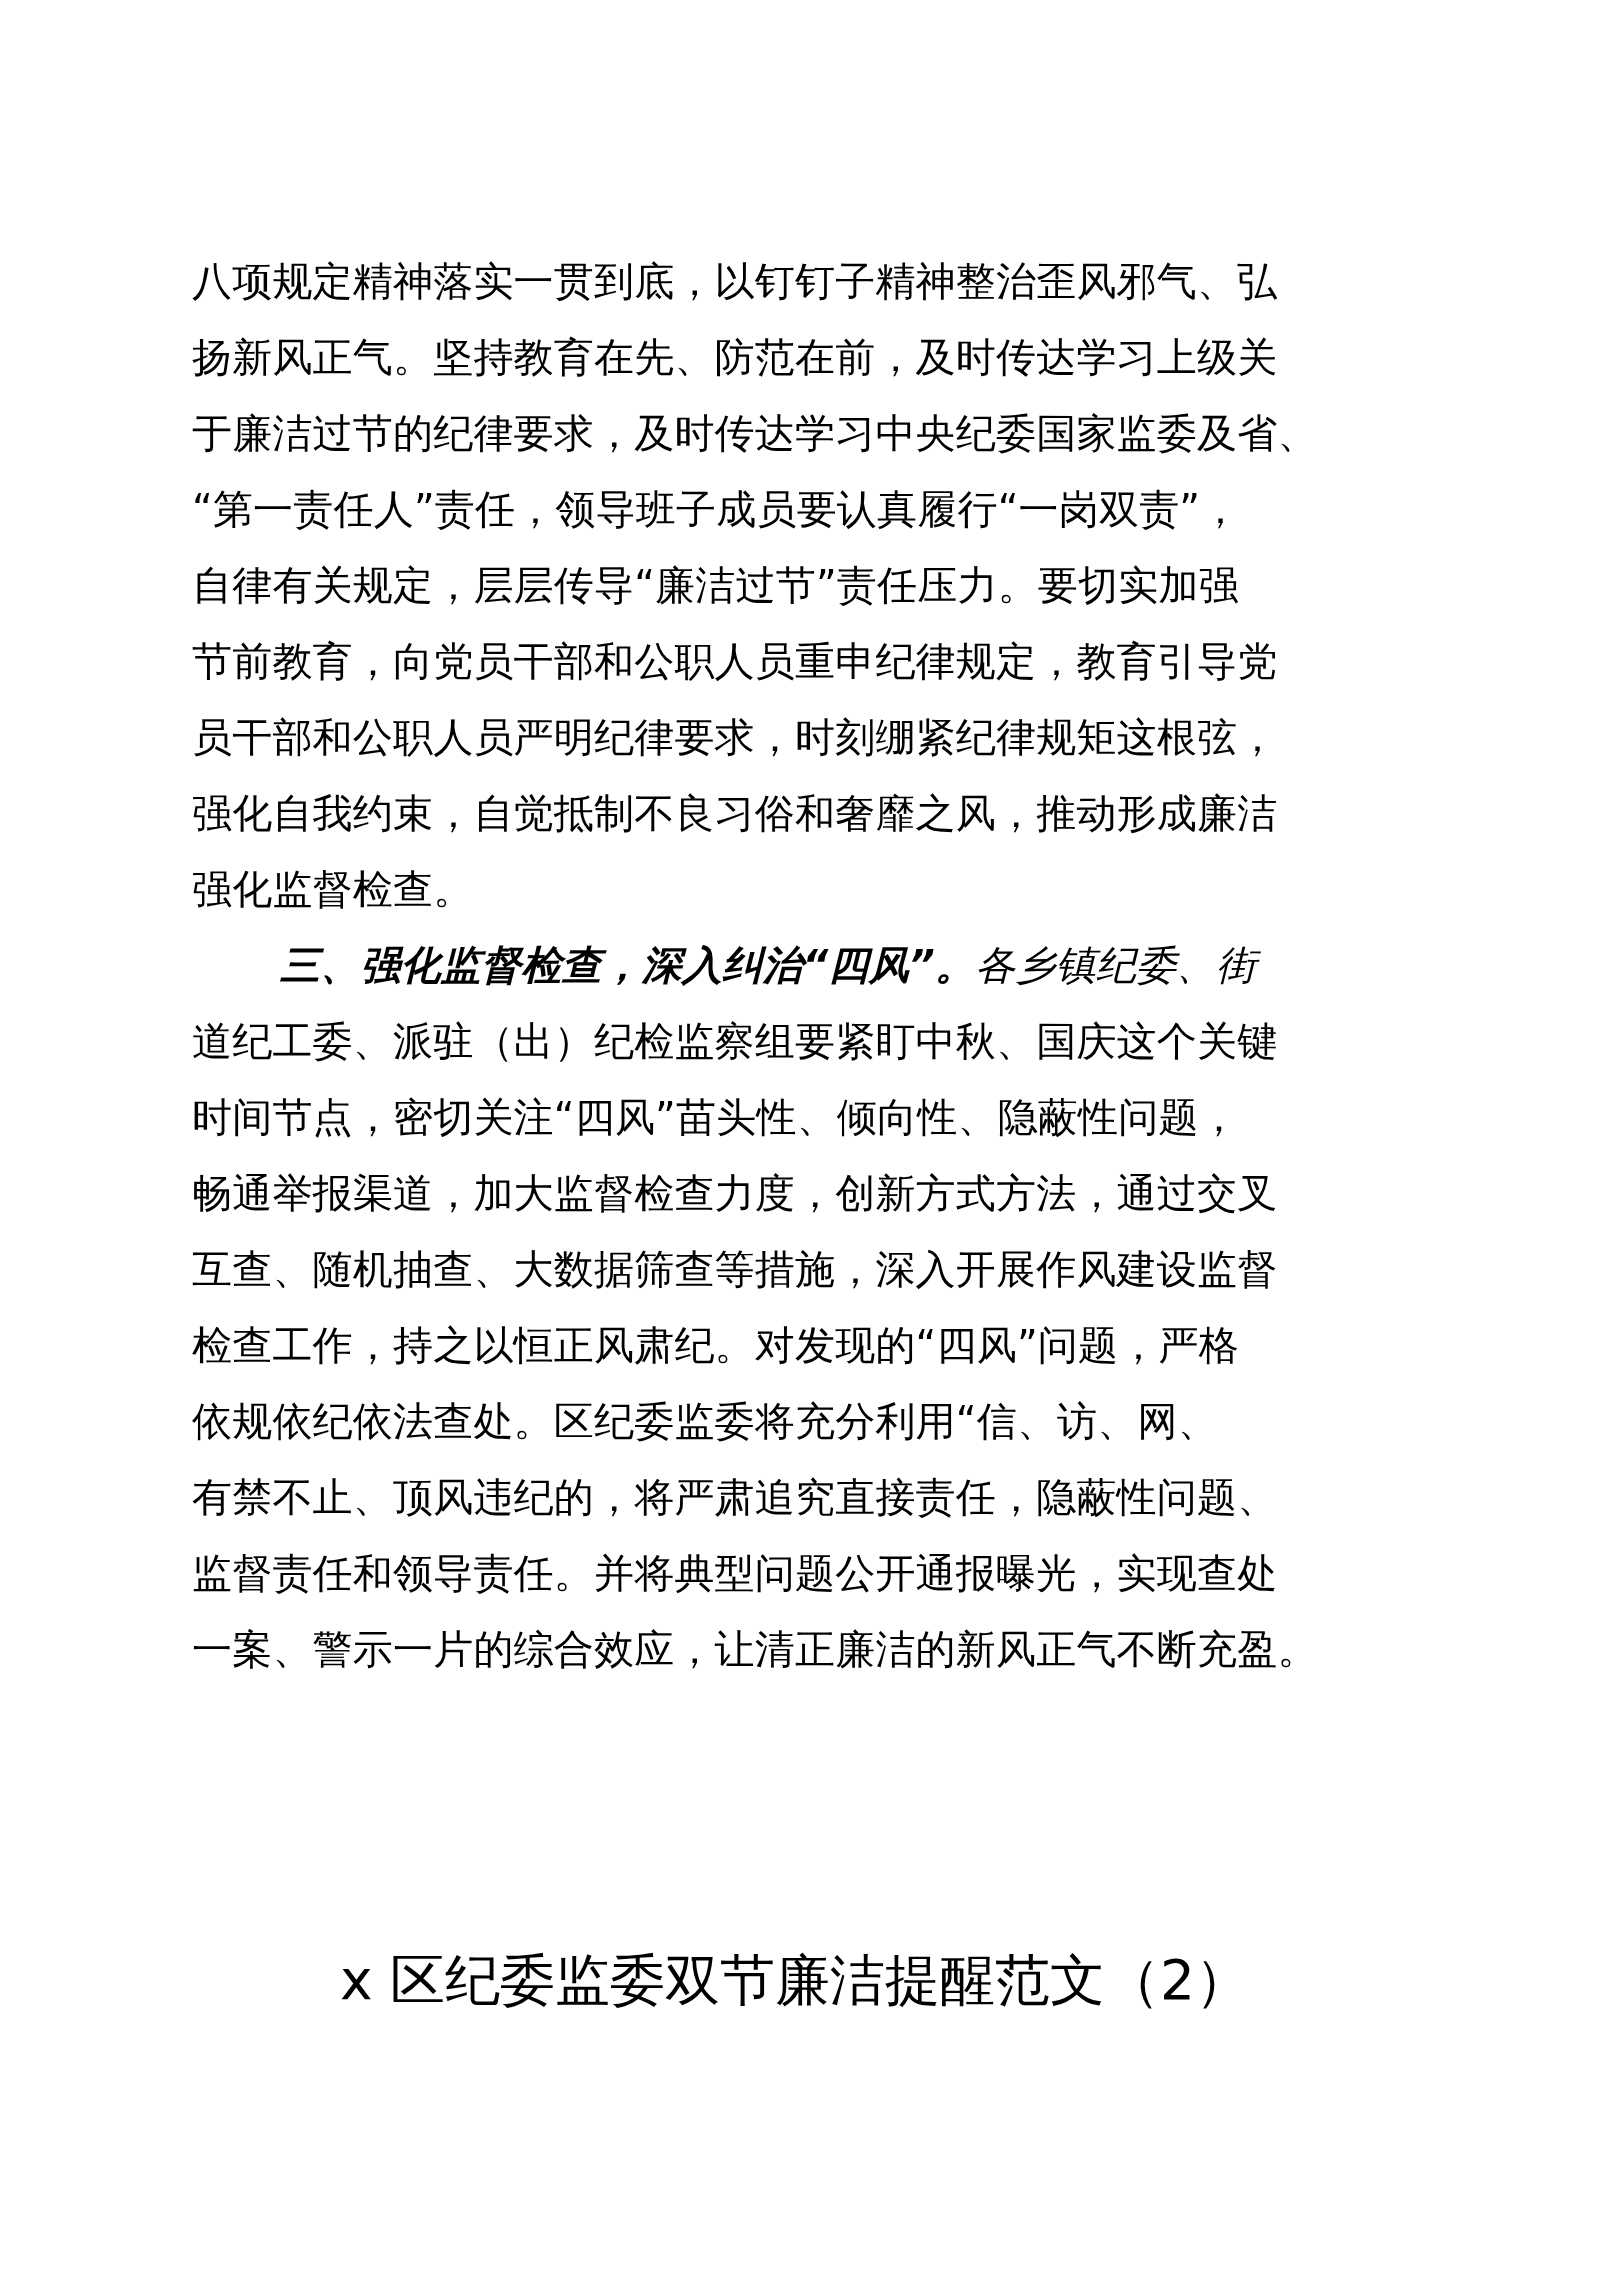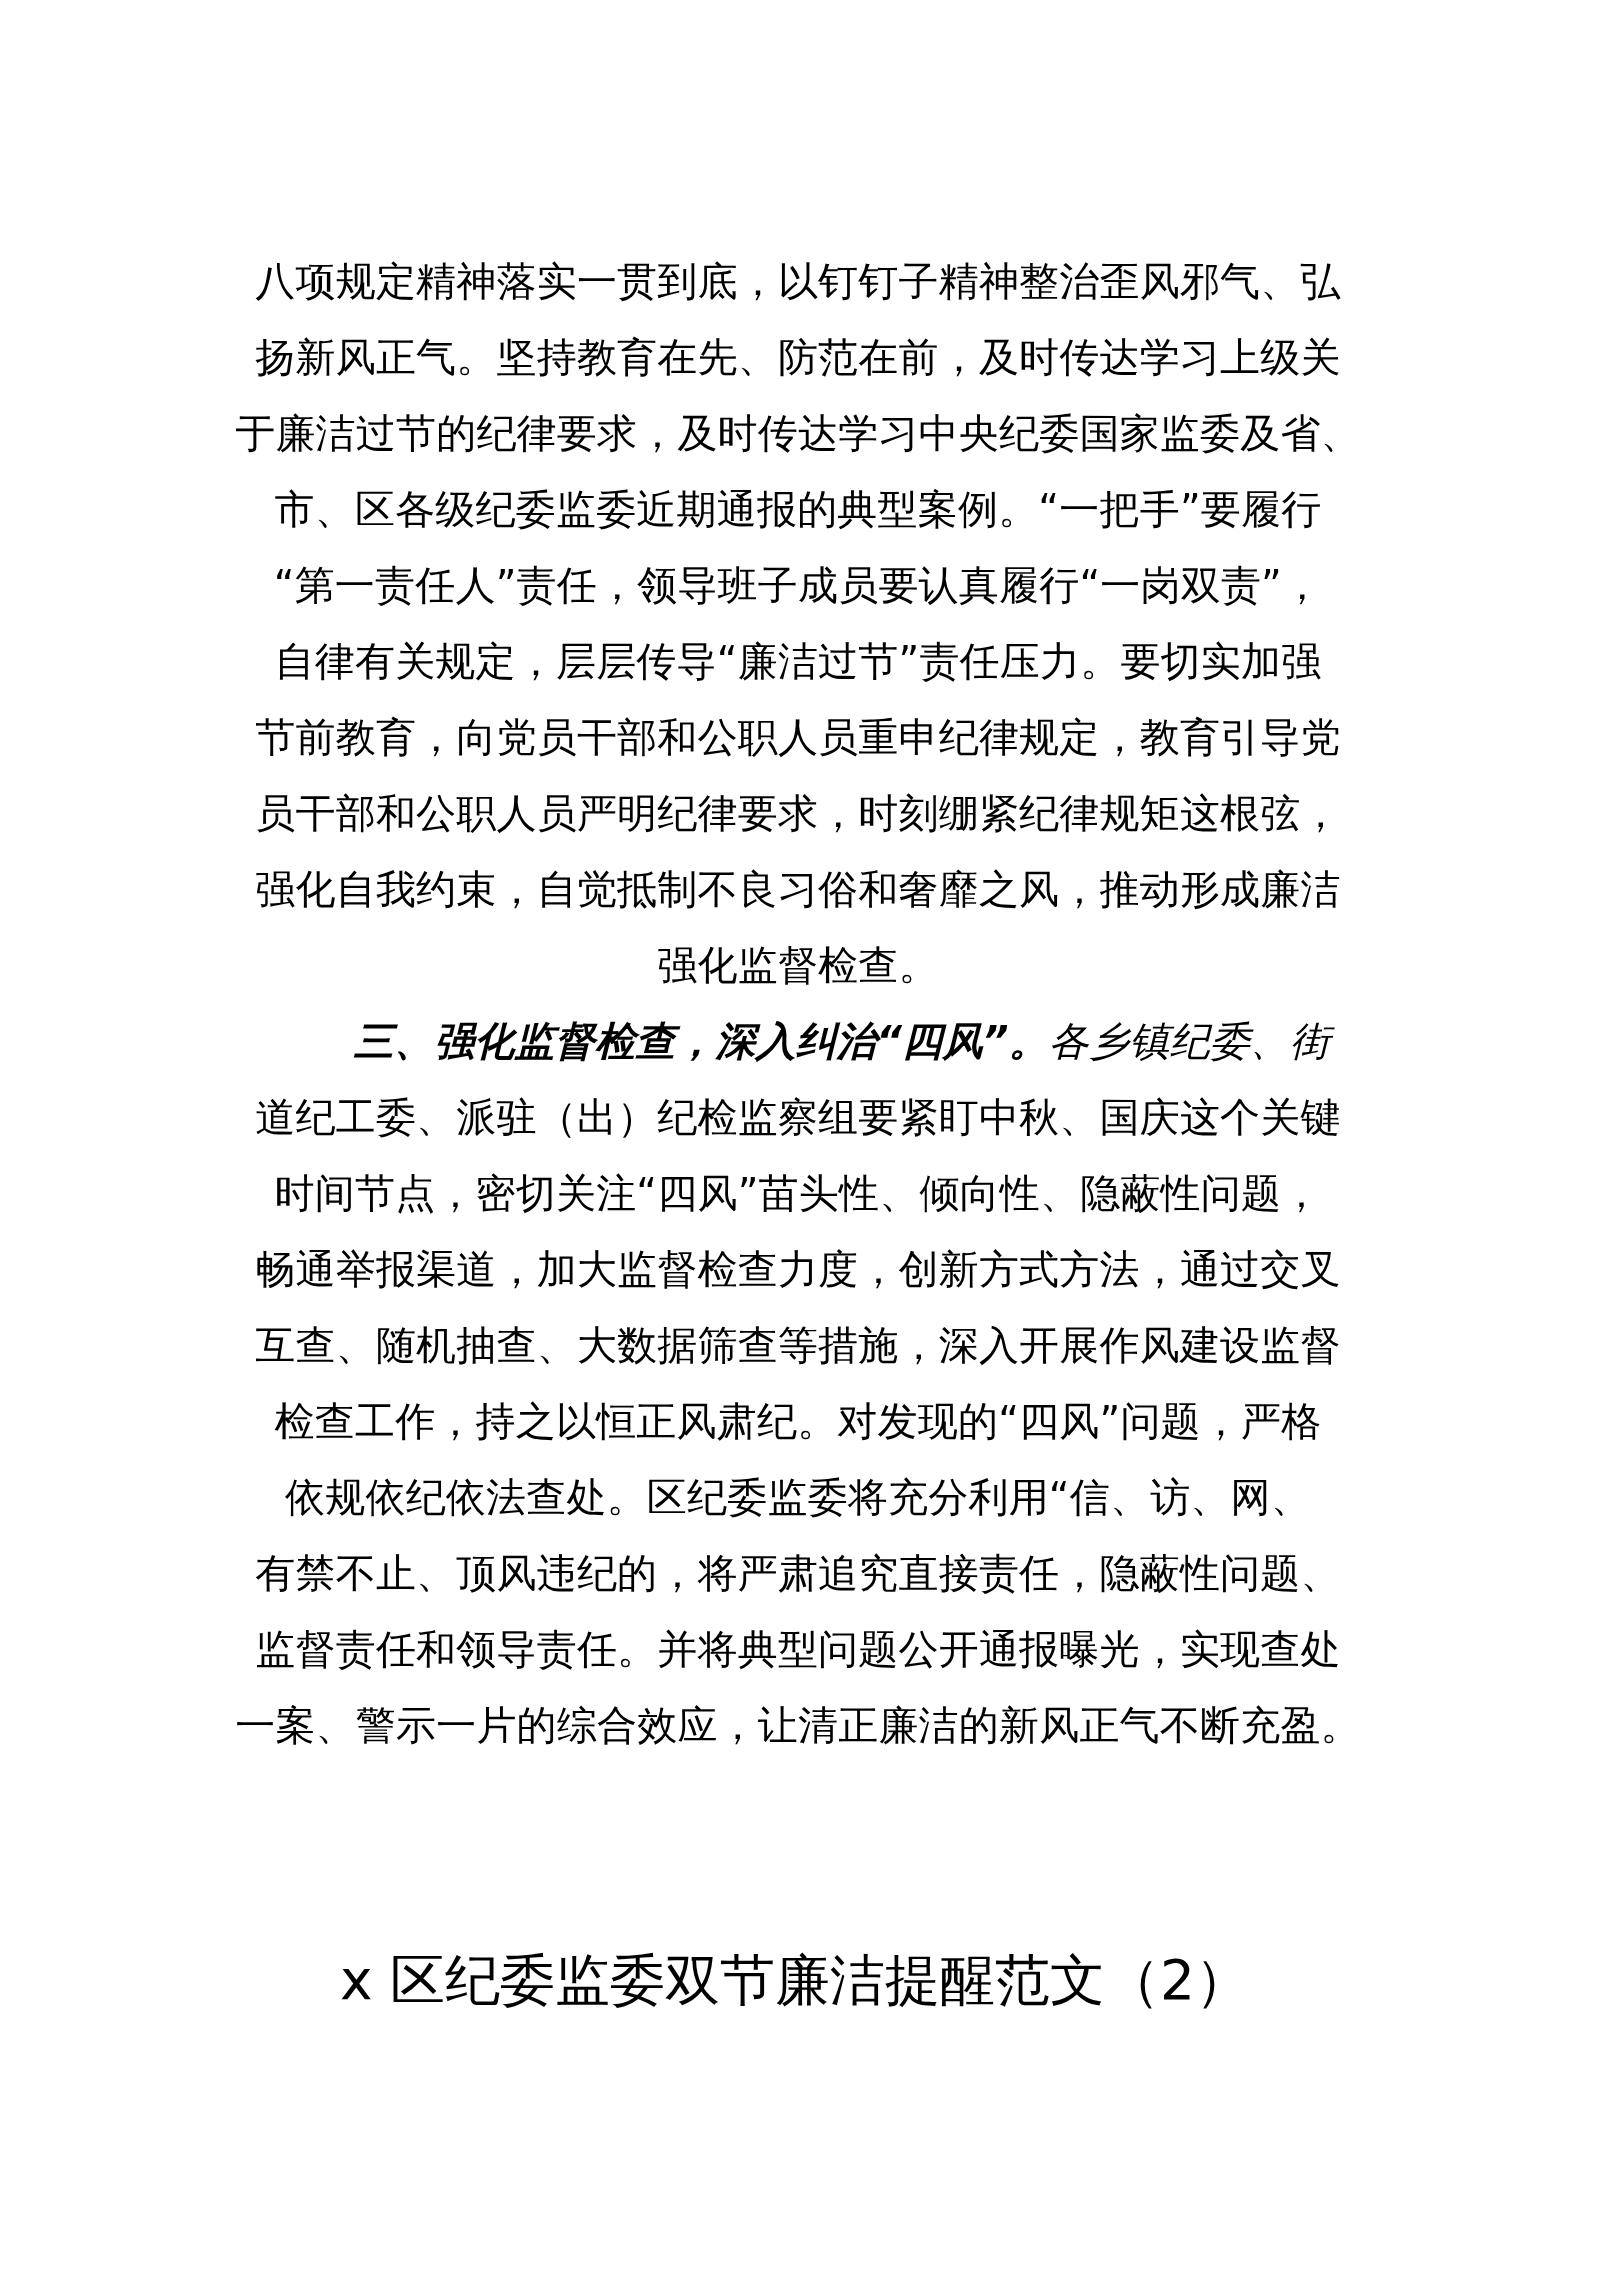--- a/index.html
+++ b/index.html
@@ -17,24 +17,23 @@
   }
   .page {
     position: absolute;
     left: 0; top: 0;
     width: 1621px;
     height: 2293px;
     background: #ffffff;
   }
   .body-text {
     position: absolute;
-    left: 205px;
+    left: 192px;
     top: 243px;
     width: 1186px;
-    text-align: center;
   }
   .line {
     display: block;
     height: 76px;
     line-height: 76px;
     font-size: 40px;
     white-space: nowrap;
     letter-spacing: 0.2px;
   }
   .line.indent {
@@ -58,21 +57,20 @@
   }
 </style>
 </head>
 <body>
 
 <div class="page">
   <div class="body-text">
     <span class="line">八项规定精神落实一贯到底，以钉钉子精神整治歪风邪气、弘</span>
     <span class="line">扬新风正气。坚持教育在先、防范在前，及时传达学习上级关</span>
     <span class="line">于廉洁过节的纪律要求，及时传达学习中央纪委国家监委及省、</span>
-    <span class="line">市、区各级纪委监委近期通报的典型案例。“一把手”要履行</span>
     <span class="line">“第一责任人”责任，领导班子成员要认真履行“一岗双责”，</span>
     <span class="line">自律有关规定，层层传导“廉洁过节”责任压力。要切实加强</span>
     <span class="line">节前教育，向党员干部和公职人员重申纪律规定，教育引导党</span>
     <span class="line">员干部和公职人员严明纪律要求，时刻绷紧纪律规矩这根弦，</span>
     <span class="line">强化自我约束，自觉抵制不良习俗和奢靡之风，推动形成廉洁</span>
     <span class="line">强化监督检查。</span>
 
     <span class="line indent"><span class="bold">三、强化监督检查，深入纠治“四风”。</span><span>各乡镇纪委、街</span></span>
     <span class="line">道纪工委、派驻（出）纪检监察组要紧盯中秋、国庆这个关键</span>
     <span class="line">时间节点，密切关注“四风”苗头性、倾向性、隐蔽性问题，</span>

